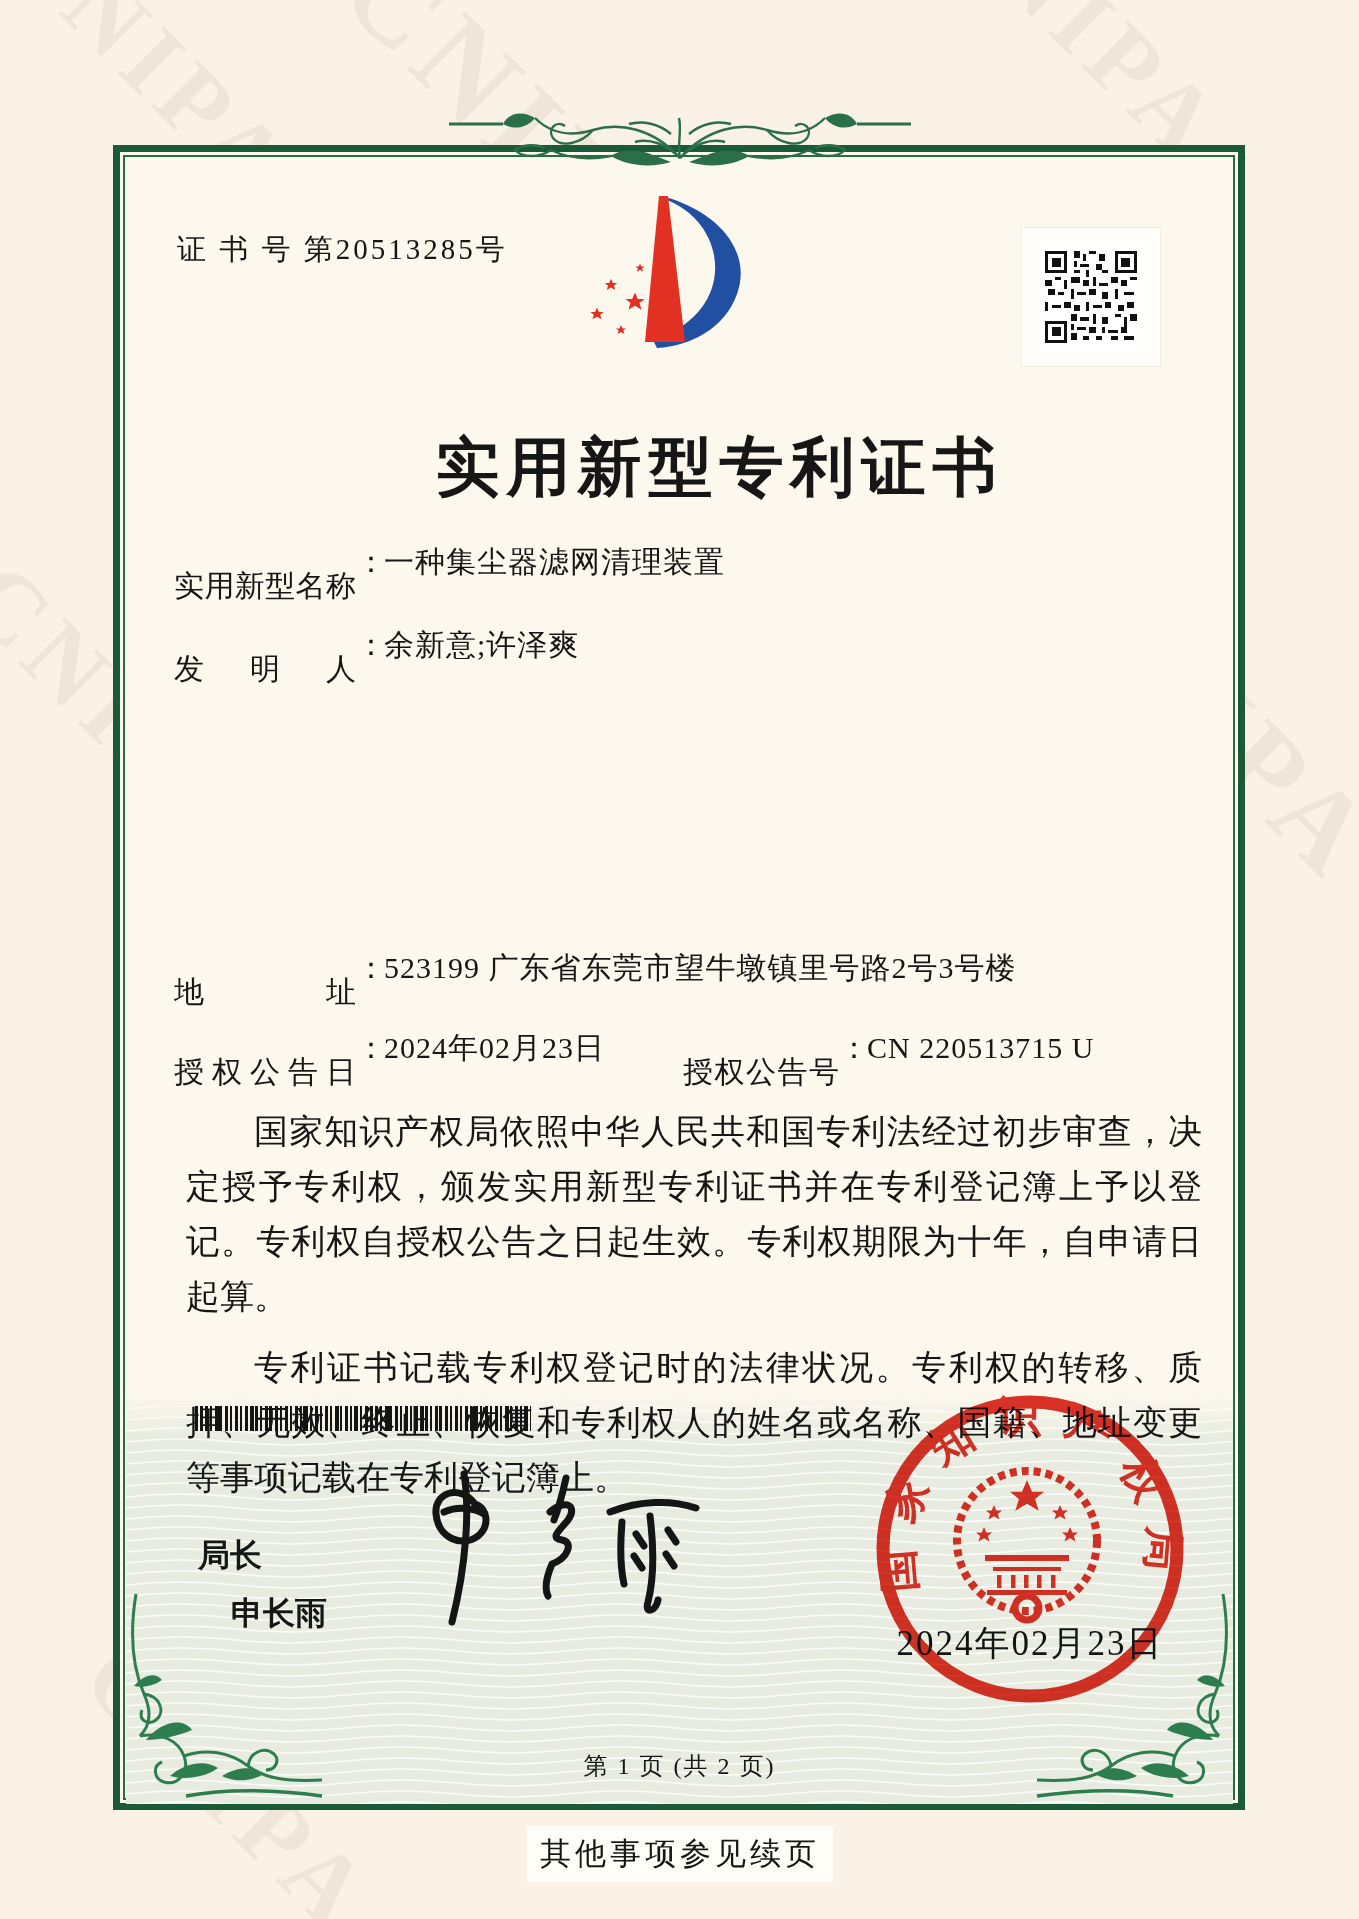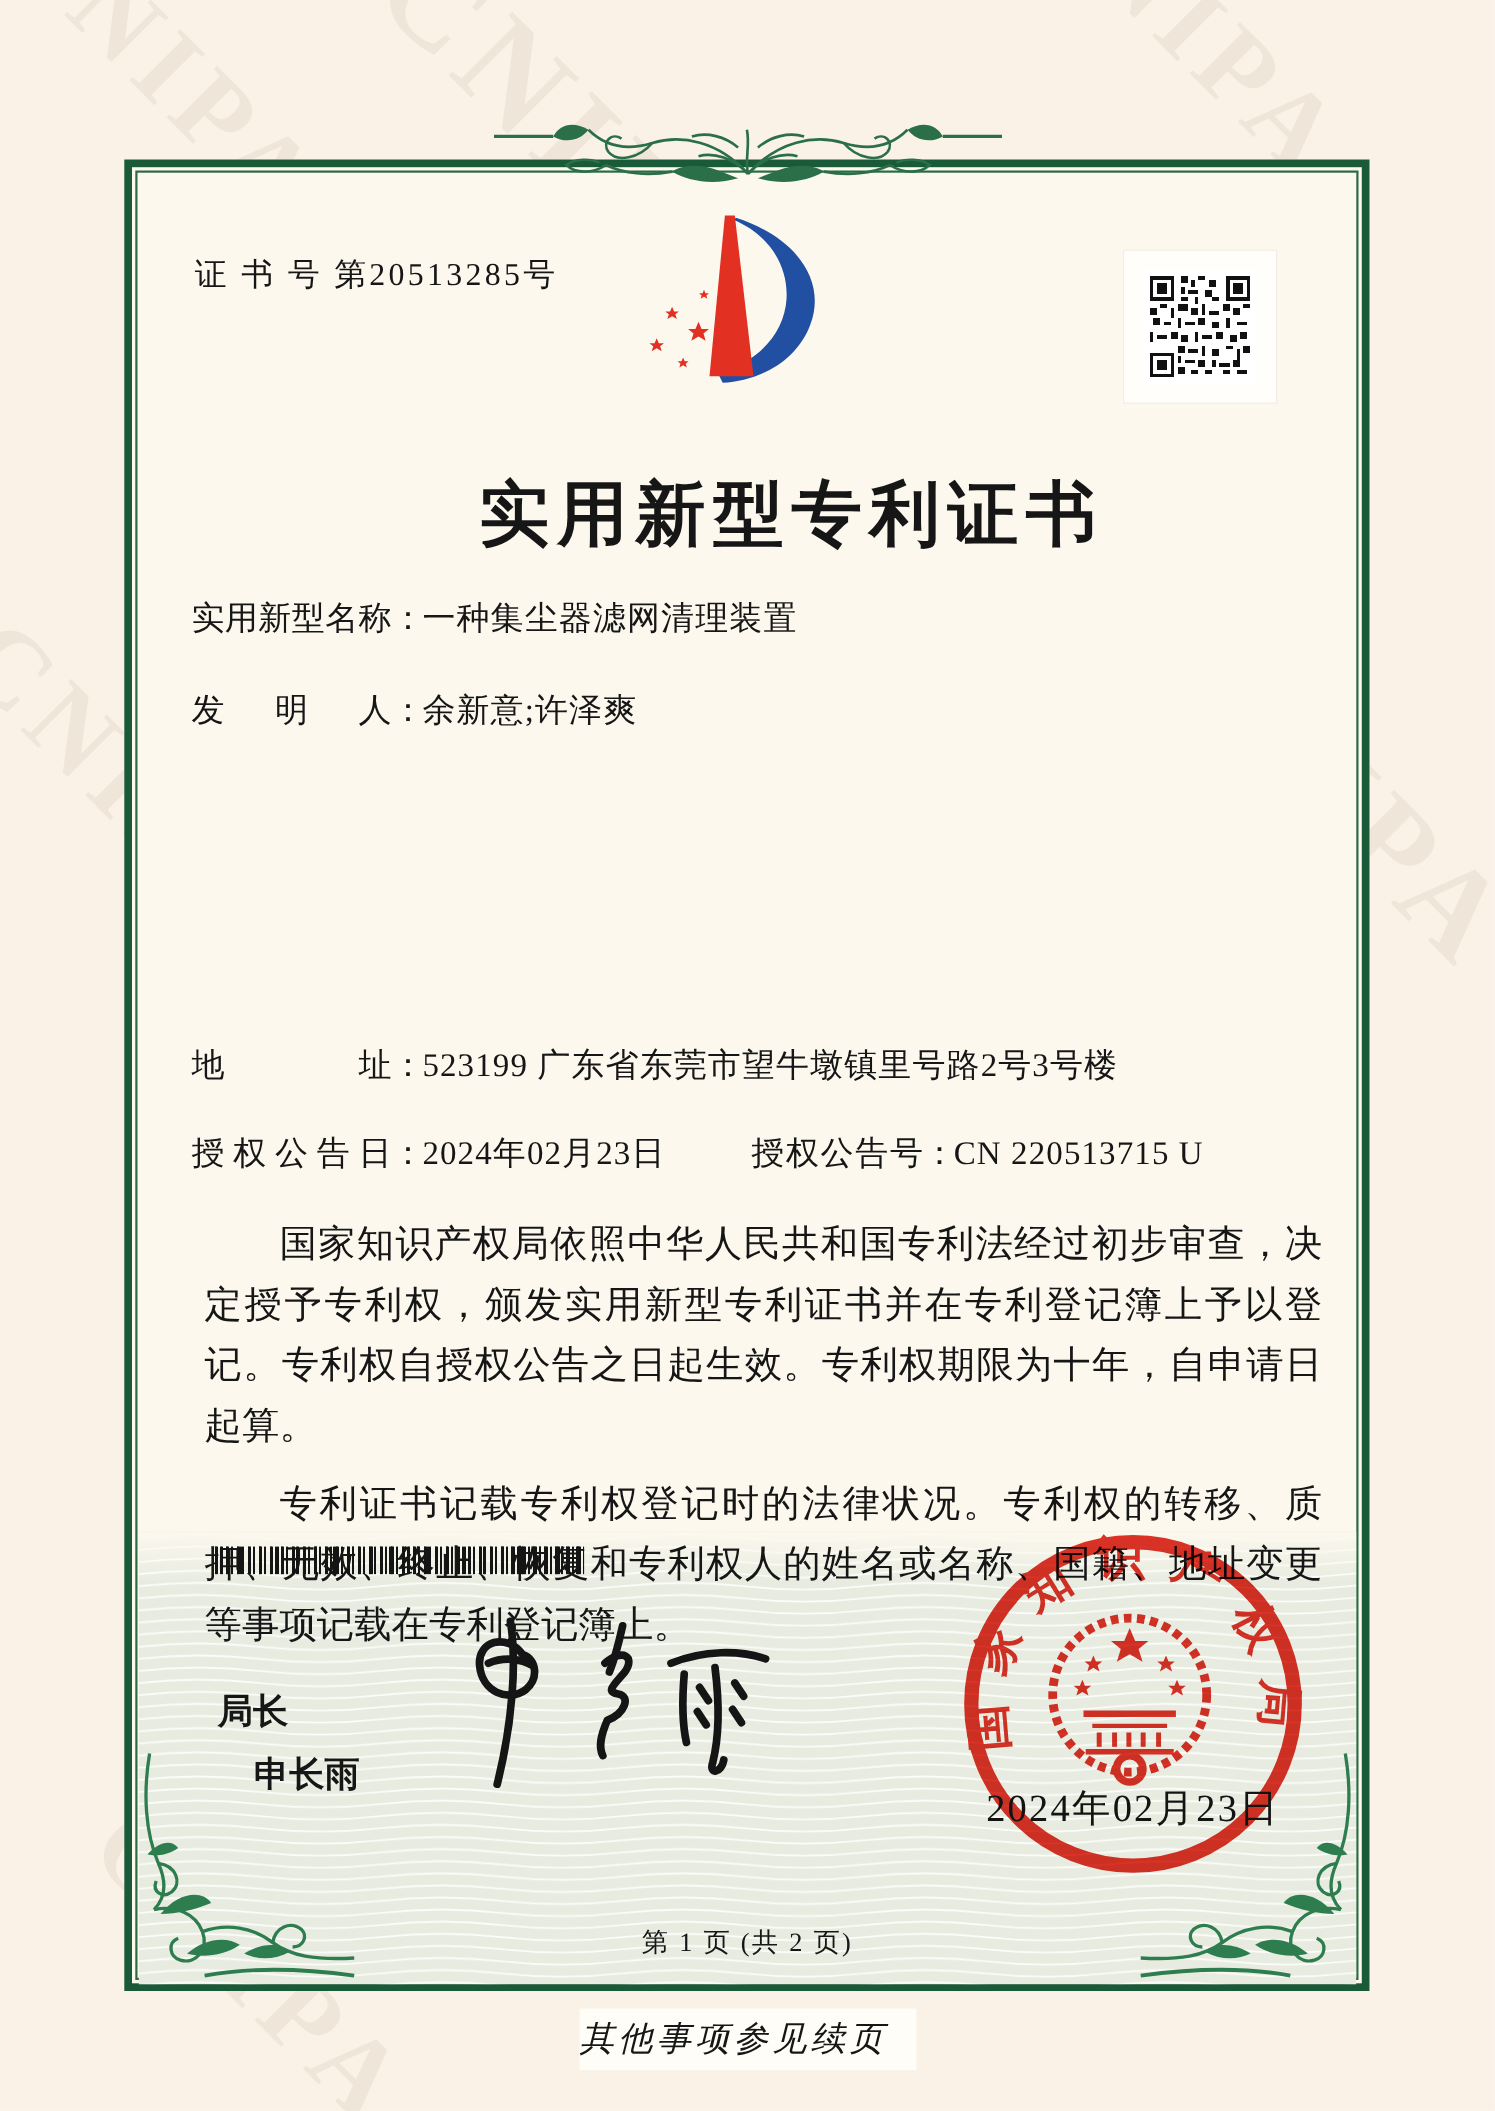--- a/index.html
+++ b/index.html
@@ -17,21 +17,21 @@
   .waves{position:absolute;left:126px;top:1392px;z-index:2;}
   
   .cert-no{position:absolute;left:177px;top:230px;font-size:29px;letter-spacing:3px;z-index:4;}
   .logo{position:absolute;left:545px;top:190px;z-index:4;}
   .qr-wrap{position:absolute;left:1022px;top:228px;width:138px;height:138px;background:#fffefb;
            box-shadow:0 0 0 1px #f2ede2;z-index:4;display:flex;align-items:center;justify-content:center;}
   .title{position:absolute;left:0;top:424px;width:100%;text-align:center;font-size:64px;
          font-weight:bold;letter-spacing:7px;z-index:4;padding-left:40px;}
   
   .field-row{position:absolute;left:174px;height:40px;font-size:30px;white-space:nowrap;z-index:4;}
-  .flabel{display:inline-block;width:182px;text-align:justify;text-align-last:justify;vertical-align:top;}
+  .flabel{display:inline-block;width:182px;text-align:justify;text-align-last:justify;vertical-align:top;margin-top:24px;}
   .colon{display:inline-block;width:28px;}
   .fvalue{letter-spacing:1px;}
   .grant-group{position:absolute;left:509px;top:0;}
   .grant-group .flabel{width:156px;}
   
   .body-text{position:absolute;left:186px;top:1104px;width:1016px;font-size:34px;line-height:55px;
              text-align:justify;z-index:4;}
   .body-text p{margin:0;text-indent:2em;}
   .body-text p + p{margin-top:16px;}
   
@@ -42,21 +42,21 @@
       repeating-linear-gradient(90deg,transparent 0 6px,#141414 6px 8px,transparent 8px 17px);}
   .director-title{position:absolute;left:198px;top:1534px;font-size:32px;font-weight:bold;
       font-family:Liberation Serif, serif;z-index:4;}
   .director-name{position:absolute;left:198px;top:1592px;font-size:32px;font-weight:bold;
       font-family:"Liberation Sans","DejaVu Sans",sans-serif;z-index:4;margin-left:33px;}
   .signature{position:absolute;left:400px;top:1462px;z-index:5;}
   .seal{position:absolute;left:874px;top:1393px;z-index:6;mix-blend-mode:multiply;}
   .page-info{position:absolute;left:0;top:1750px;width:1359px;text-align:center;font-size:24px;
       letter-spacing:2px;z-index:4;}
   .note-band{position:absolute;left:527px;top:1826px;width:306px;height:56px;background:#fffdf7;
-      z-index:4;display:flex;align-items:center;font-style:italic;}
+      z-index:4;display:flex;align-items:center;justify-content:center;}
   .note-band span{font-size:31px;letter-spacing:4px;}
   .ornament-top{position:absolute;left:449px;top:104px;z-index:5;}
   .corner{position:absolute;z-index:4;}
   .corner.left{left:126px;top:1590px;}
   .corner.right{left:1033px;top:1590px;transform:scaleX(-1);}
 </style>
 </head>
 <body>
 
 <div class="page">

